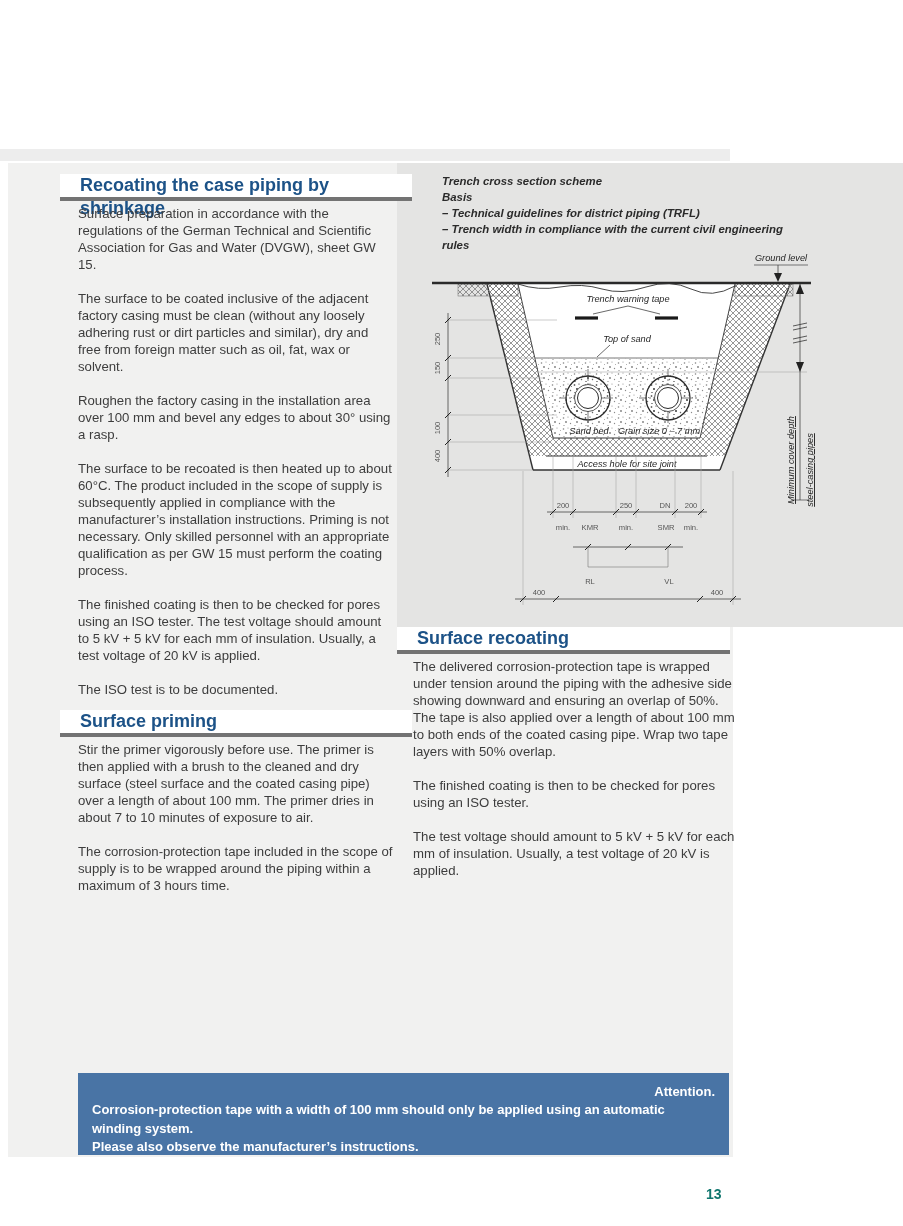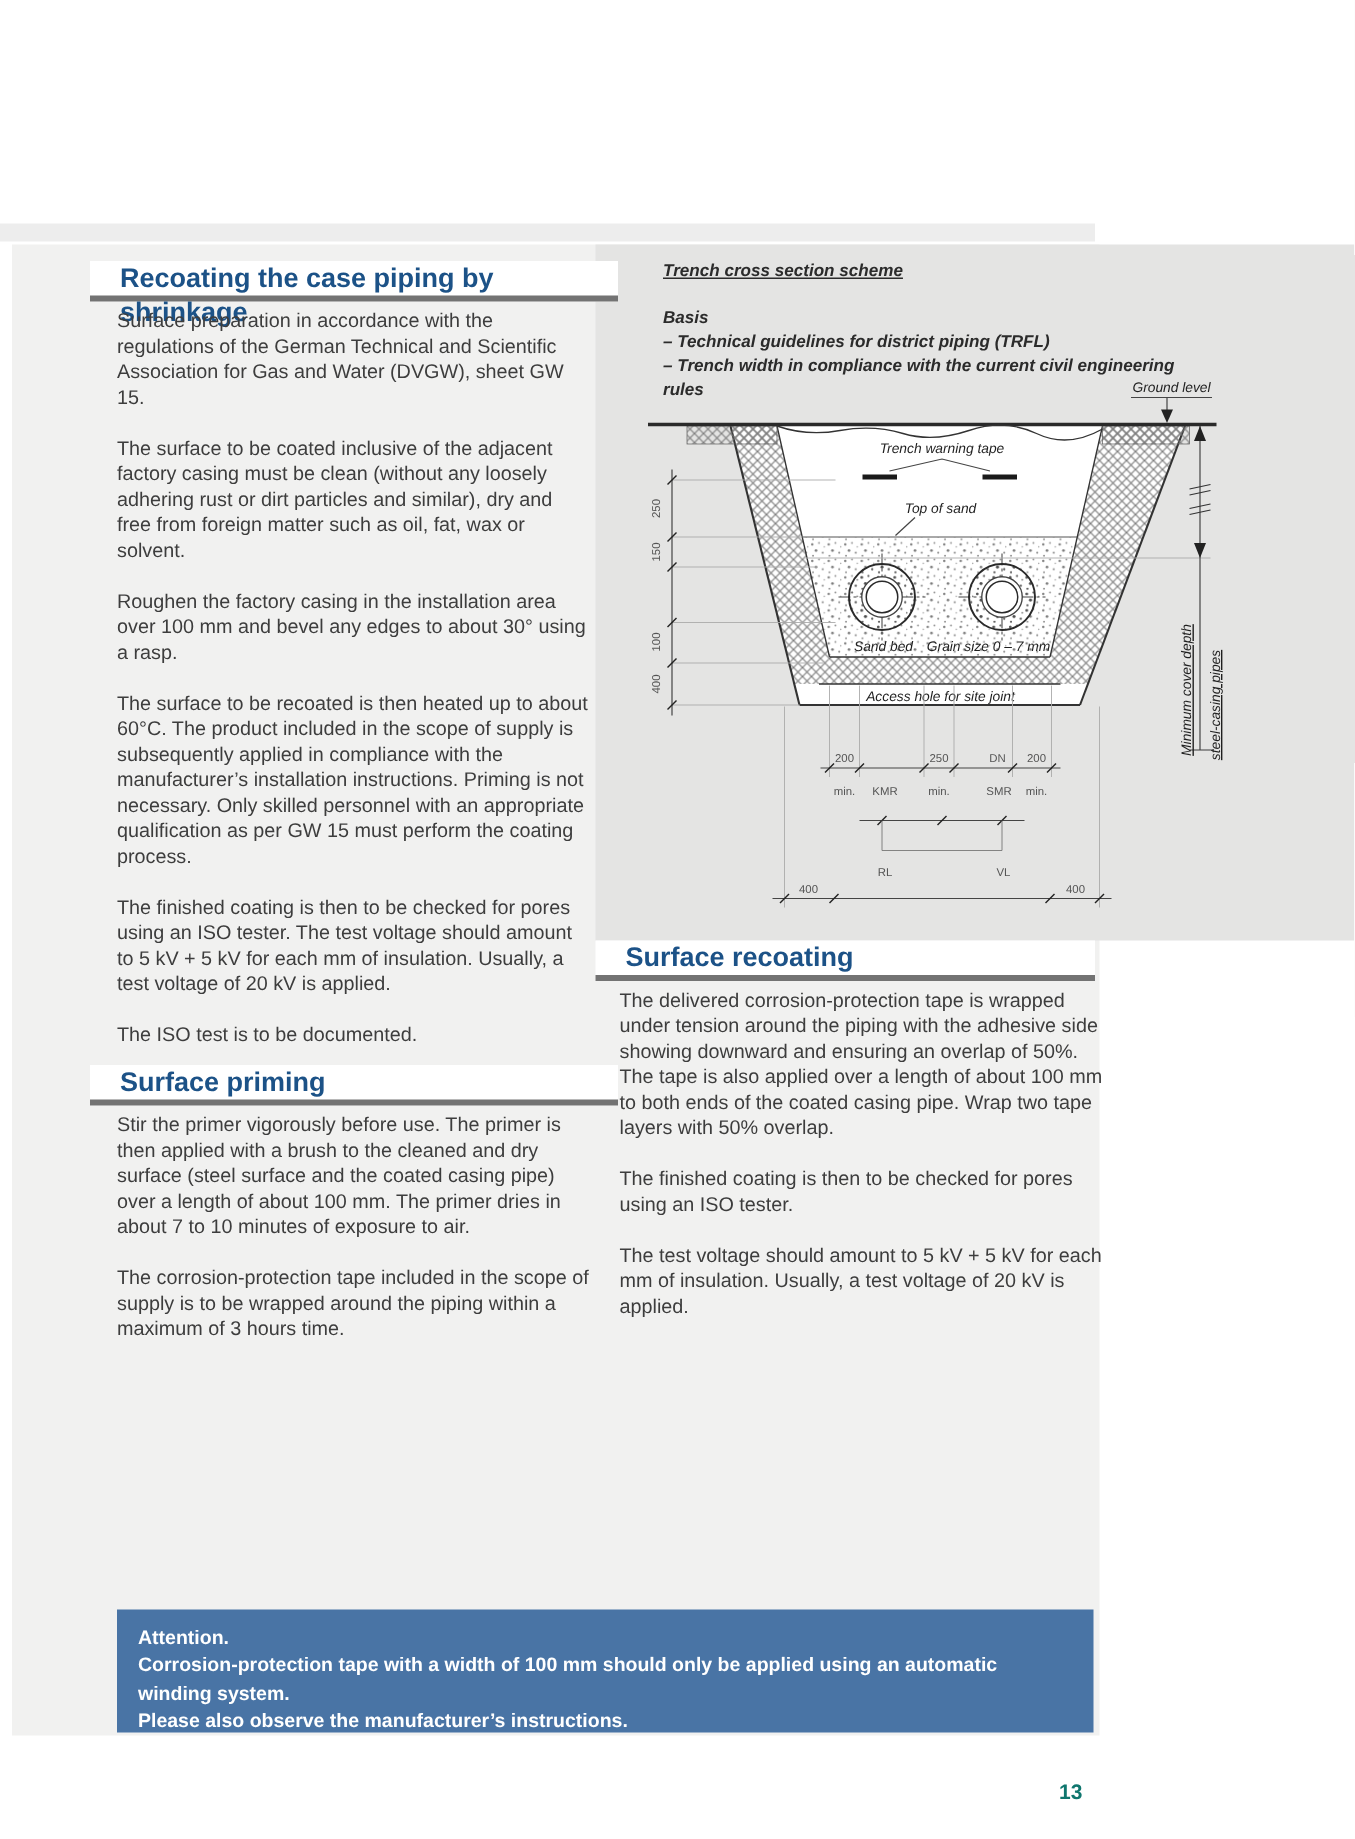--- a/index.html
+++ b/index.html
@@ -9,24 +9,24 @@
   .content-bg{position:absolute;left:8px;top:163px;width:725px;height:994px;background:#f1f1f0;}
   .diagram-panel{position:absolute;left:397px;top:163px;width:506px;height:464px;background:#e4e4e3;}
   .sec-head{position:absolute;height:23px;background:#ffffff;border-bottom:4px solid #737373;
             color:#1c5287;font-weight:bold;font-size:18px;line-height:23px;box-sizing:content-box;}
   .sec-head.left{left:60px;width:332px;padding-left:20px;}
   .sec-head.right{left:397px;width:313px;padding-left:20px;}
   .body-col{position:absolute;font-size:13.2px;line-height:17px;color:#3d3d3d;}
   .body-col p{margin:0 0 17px 0;}
   .fig-head{position:absolute;left:442px;top:173px;width:355px;color:#2b2b2b;
             font-size:11.4px;line-height:16px;font-weight:bold;font-style:italic;}
-  .fig-head .fig-title{margin-bottom:15px;text-decoration:underline;}
+  .fig-head .fig-title{margin-bottom:0;}
   .attention{position:absolute;left:78px;top:1073px;width:651px;height:82px;background:#4974a5;
              color:#ffffff;box-sizing:border-box;padding:10px 14px;}
-  .attention .att-title{font-weight:bold;font-size:13px;line-height:18px;}
+  .attention .att-title{font-weight:bold;font-size:13px;line-height:18px;text-align:right;}
   .attention .att-line{font-weight:bold;font-size:13px;line-height:18.5px;}
   .page-num{position:absolute;left:706px;top:1186px;width:30px;font-weight:bold;
             font-size:14px;color:#0f766e;}
   svg text{font-family:"Liberation Sans",sans-serif;}
   .dlabel{font-style:italic;font-size:9.2px;fill:#1f1f1f;}
   .dnum{font-size:7.6px;fill:#555;}
 </style>
 </head>
 <body>
 

